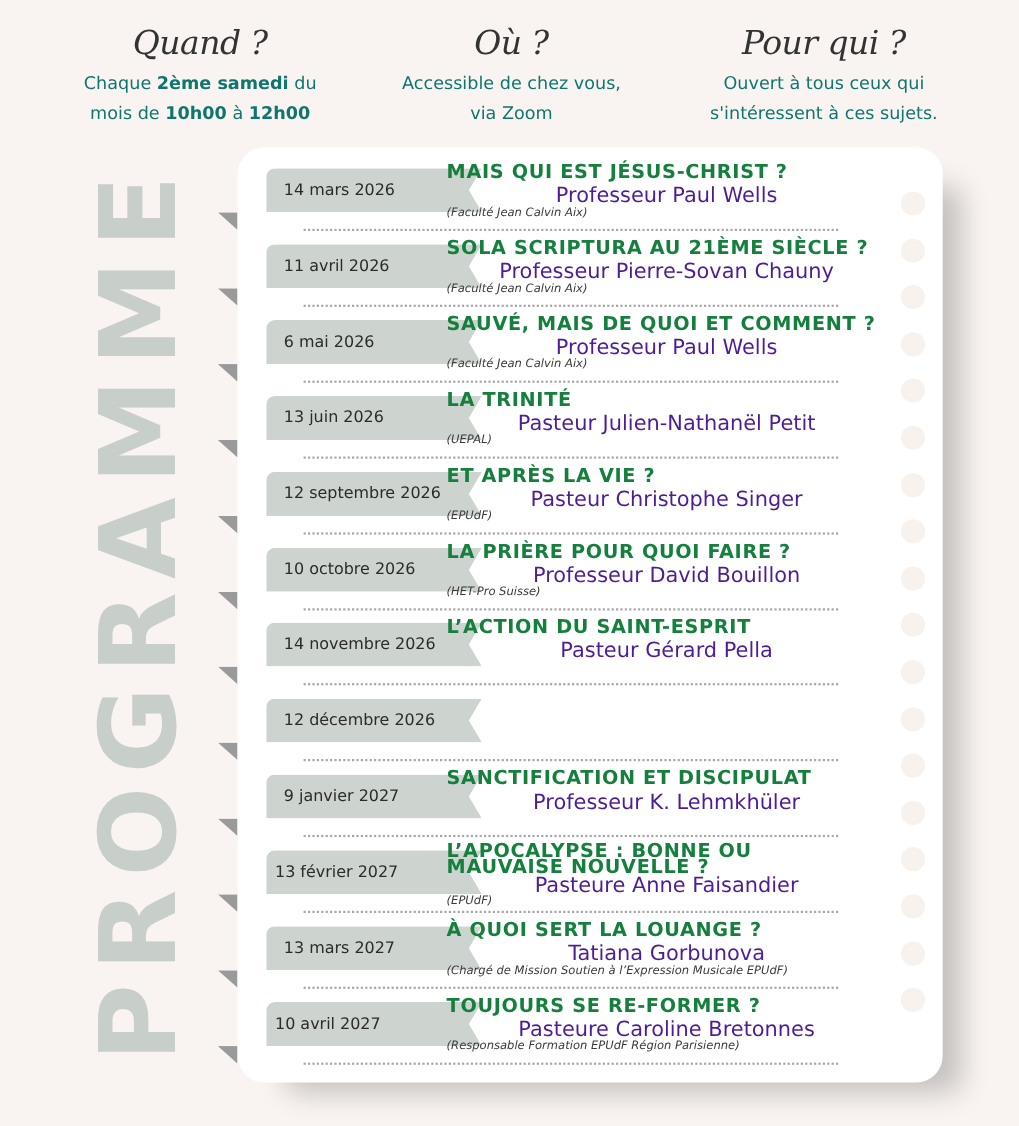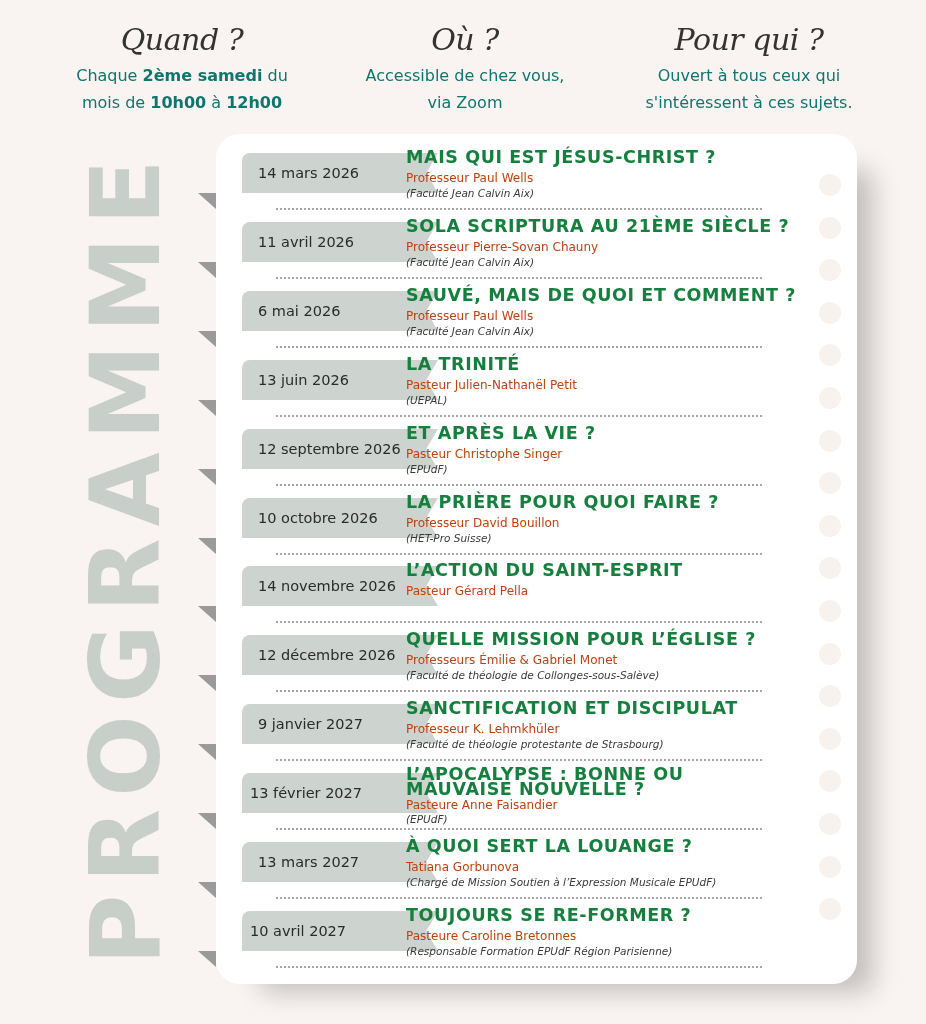--- a/index.html
+++ b/index.html
@@ -116,24 +116,25 @@
     .talk-title {
       font-weight: bold;
       font-size: 17.5px;
       line-height: 21px;
       letter-spacing: 0.6px;
       color: #15803d;
       white-space: nowrap;
     }
     .talk-title.twoline { line-height: 15px; white-space: normal; width: 330px; }
     .speaker {
-      font-size: 12px;
+      font-size: 19px;
       line-height: 18px;
-      color: #c2410c;
+      color: #4c1d95;
       margin-top: 1px;
+      text-align: center;
     }
     .affil {
       font-size: 10.5px;
       font-style: italic;
       line-height: 13px;
       color: #3a3a3a;
     }
     .dots {
       position: absolute;
       left: 78px;
@@ -261,35 +262,29 @@
     <div class="talk-title">L’ACTION DU SAINT-ESPRIT</div>
     <div class="speaker">Pasteur Gérard Pella</div>
     <div class="affil"></div>
   </div>
   <div class="dots"></div>
 </div>
 
 <div class="row" style="top:635px">
   <div class="date-banner">12 décembre 2026</div>
   <div class="fold"></div>
-  <div class="content">
-    <div class="talk-title">QUELLE MISSION POUR L’ÉGLISE ?</div>
-    <div class="speaker">Professeurs Émilie &amp; Gabriel Monet</div>
-    <div class="affil">(Faculté de théologie de Collonges-sous-Salève)</div>
-  </div>
   <div class="dots"></div>
 </div>
 
 <div class="row" style="top:704px">
   <div class="date-banner">9 janvier 2027</div>
   <div class="fold"></div>
   <div class="content">
     <div class="talk-title">SANCTIFICATION ET DISCIPULAT</div>
     <div class="speaker">Professeur K. Lehmkhüler</div>
-    <div class="affil">(Faculté de théologie protestante de Strasbourg)</div>
   </div>
   <div class="dots"></div>
 </div>
 
 <div class="row" style="top:773px">
   <div class="date-banner tight">13 février 2027</div>
   <div class="fold"></div>
   <div class="content">
     <div class="talk-title twoline">L’APOCALYPSE : BONNE OU MAUVAISE NOUVELLE ?</div>
     <div class="speaker" style="margin-top:0;line-height:16px">Pasteure Anne Faisandier</div>

